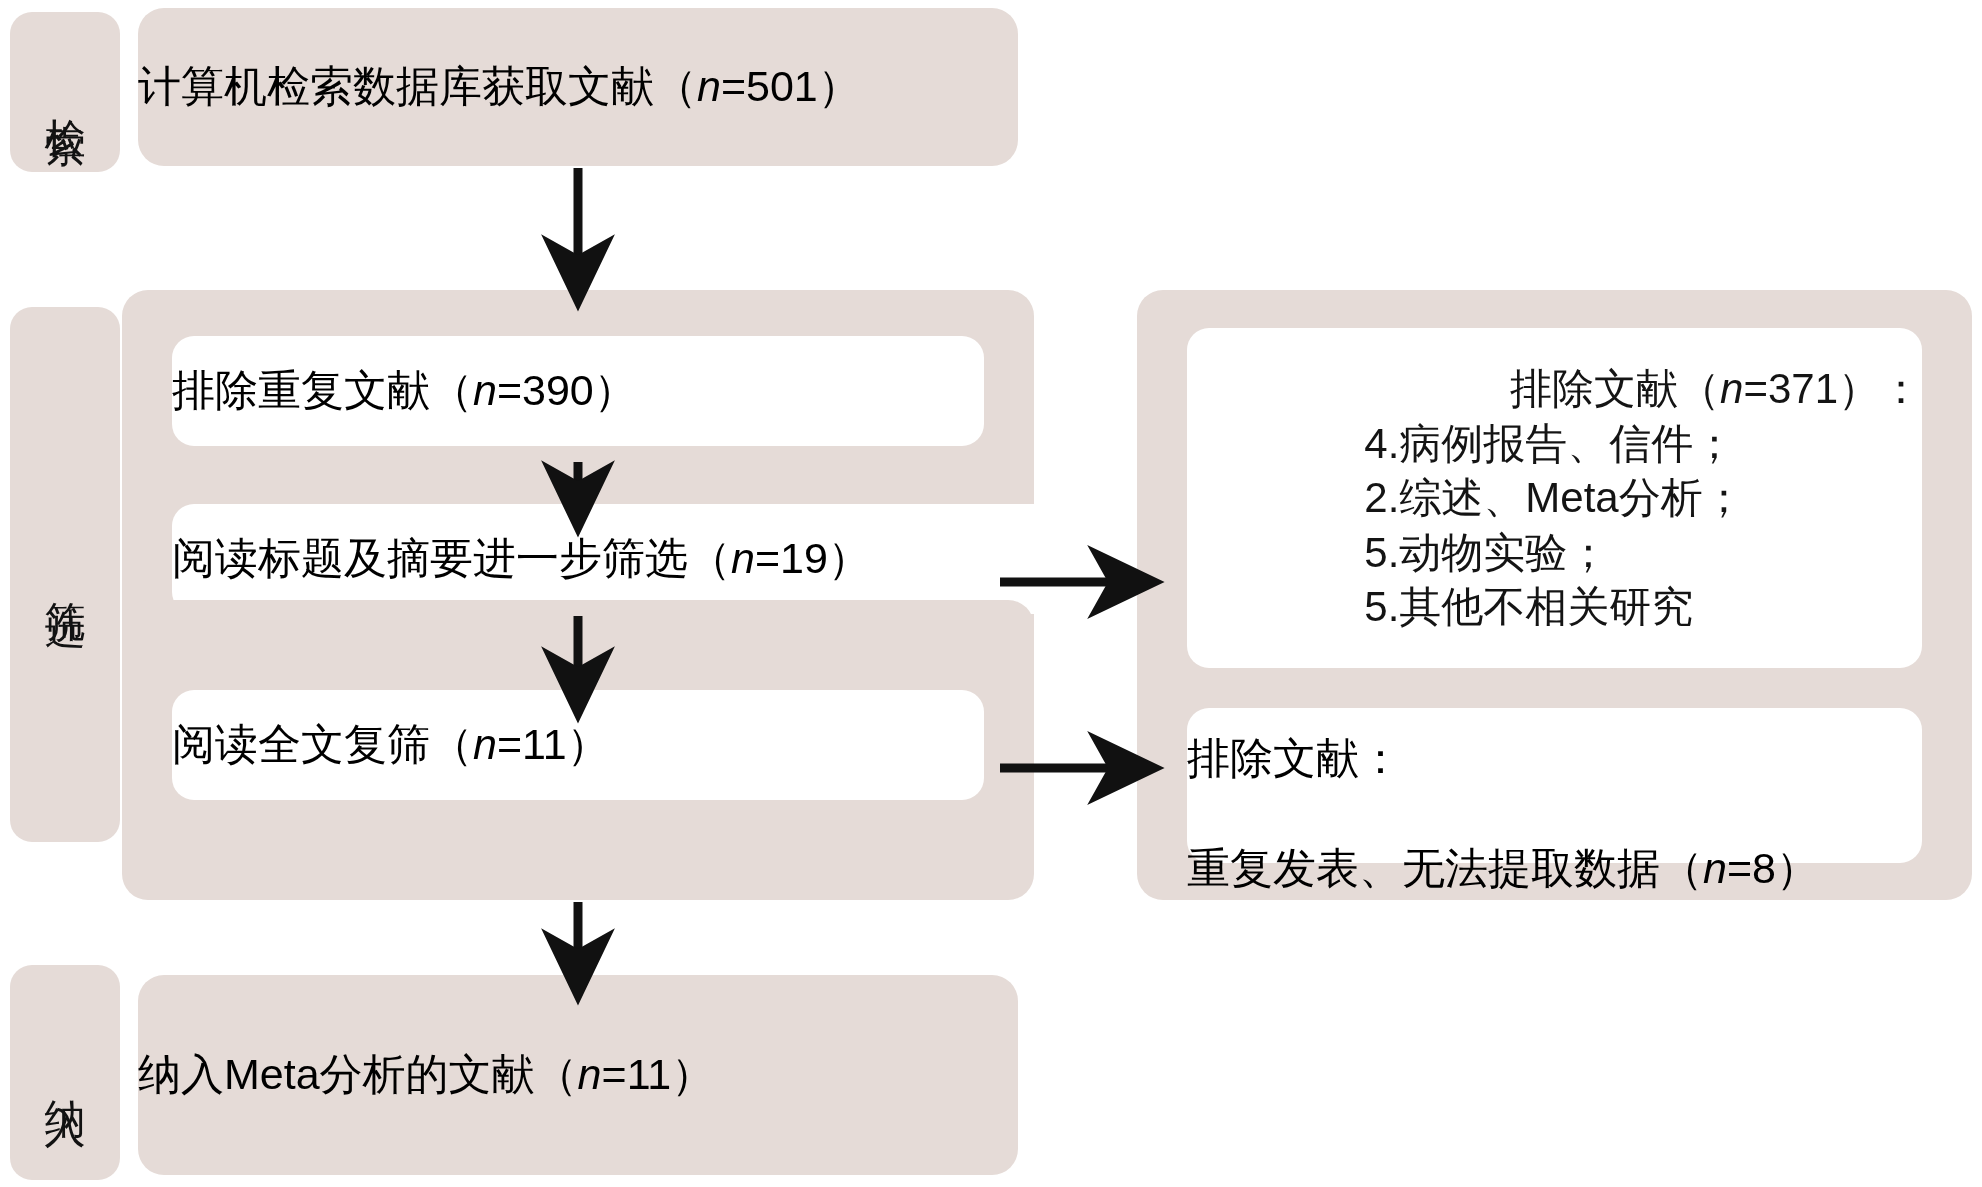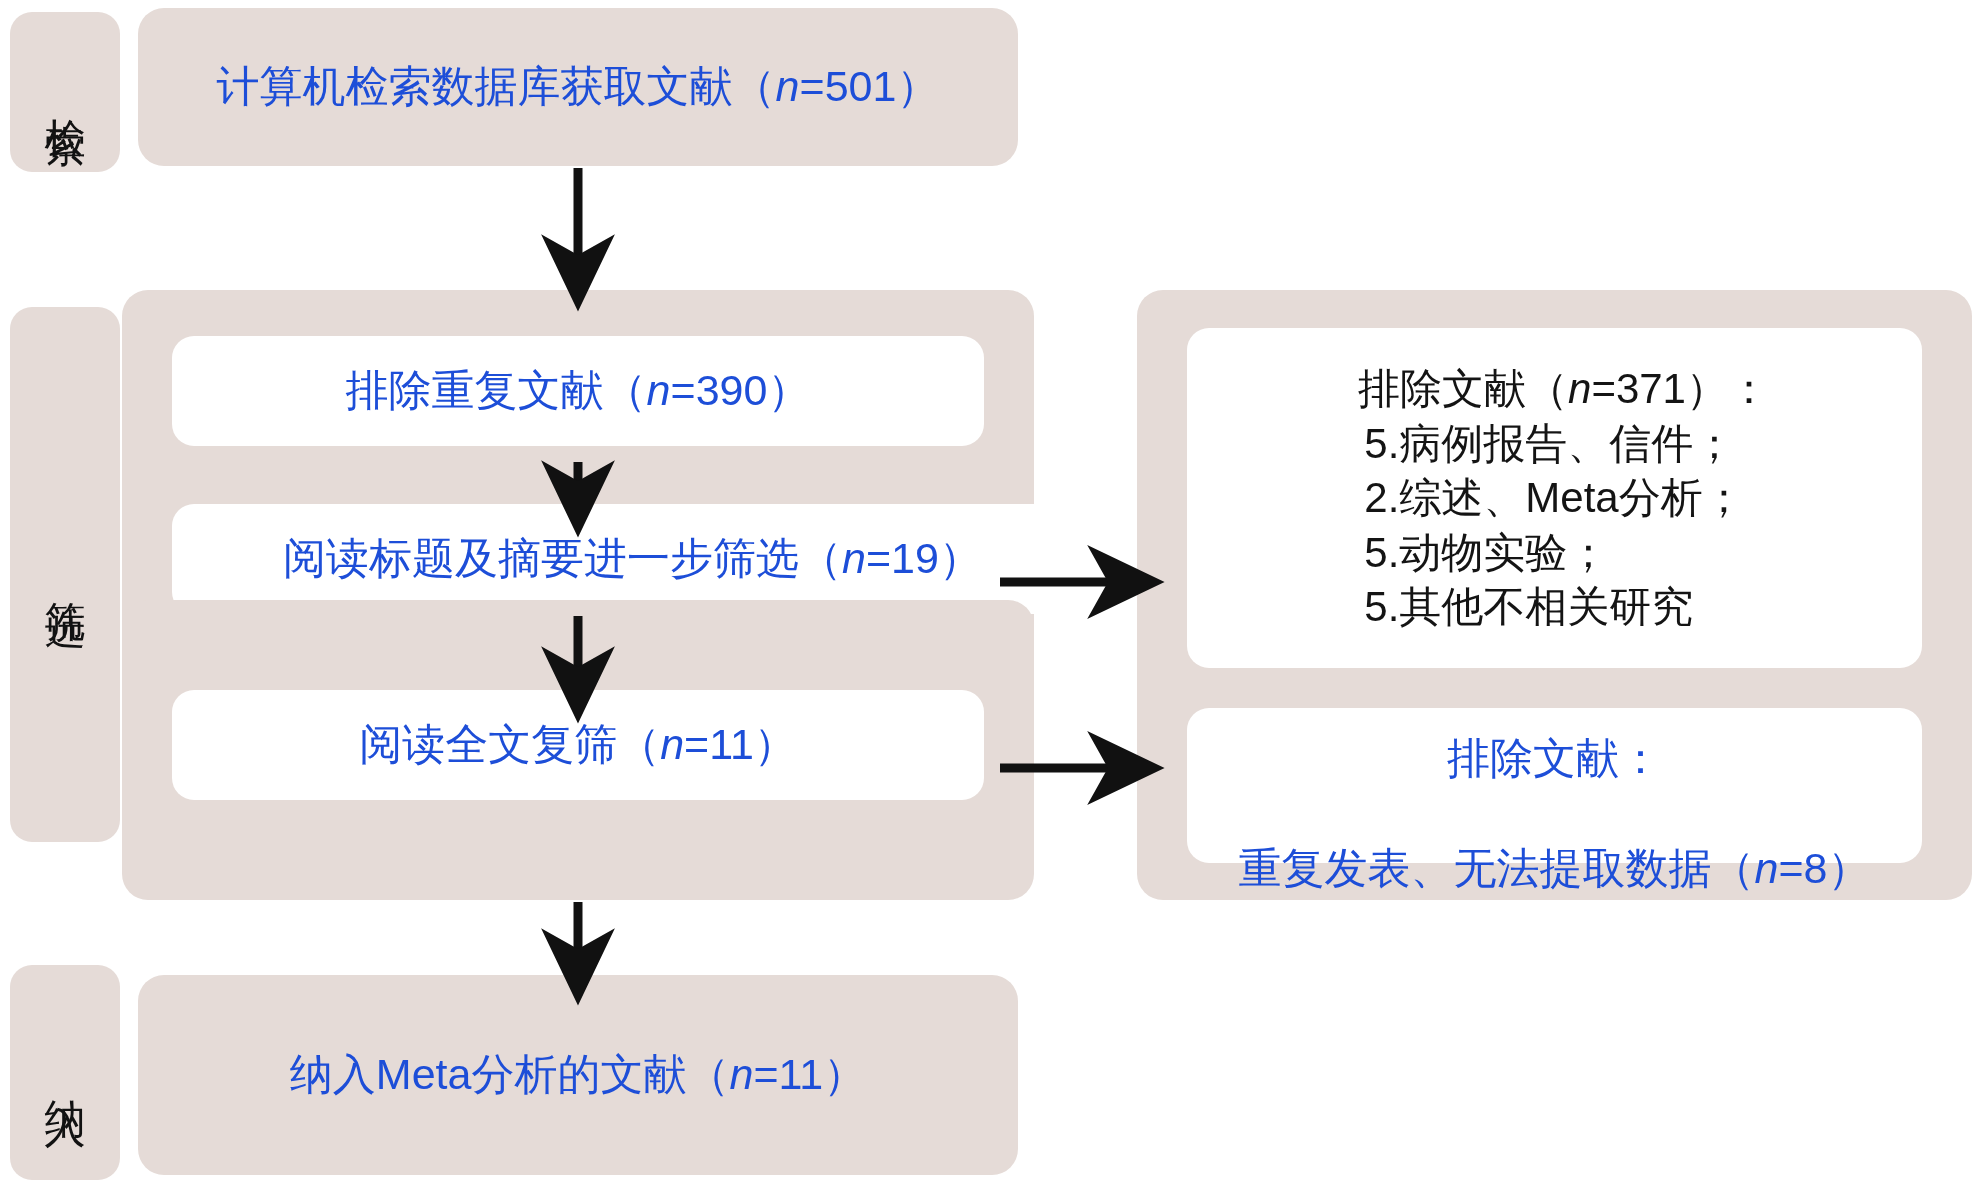--- a/index.html
+++ b/index.html
@@ -45,41 +45,40 @@
     line-height: 1;
     white-space: nowrap;
   }
 
   
   .boxtext {
     position: absolute;
     left: 0; right: 0;
     top: 50%;
     transform: translateY(-50%);
-    text-align: center;
     font-size: 43px;
-    color: #1d4ed8;
+    color: #000000;
     line-height: 1.28;
     white-space: pre-line;
   }
   .list-block {
     position: absolute;
     top: 50%;
     left: 0; right: 0;
     transform: translateY(-50%);
     text-align: center;
     font-size: 42px;
     color: #141414;
     line-height: 1.30;
   }
   .list-block .inner {
     display: inline-block;
     text-align: left;
   }
-  .list-block .hdr { display:block; text-align:center;margin-left:19px; }
+  .list-block .hdr { display:block; text-align:right;margin-left:19px; }
   .list-block .li { display: block; }
 
   .ital { font-style: italic; }
 
   
   #arrows {
     position: absolute;
     left: 0; top: 0;
     width: 1982px; height: 1187px;
     pointer-events: none;
@@ -124,21 +123,21 @@
   <div class="white" style="left:172px; top:690px; width:812px; height:110px;padding-left:16px;">
     <div class="boxtext">阅读全文复筛（<span class="ital">n</span>=11）</div>
   </div>
 
   <div class="beige" style="left:1137px; top:290px; width:835px; height:610px;"></div>
 
   <div class="white" style="left:1187px; top:328px; width:735px; height:340px;">
     <div class="list-block">
       <span class="hdr">排除文献（<span class="ital">n</span>=371）：</span>
       <span class="inner">
-        <span class="li">5.病例报告、信件；</span>
+        <span class="li">4.病例报告、信件；</span>
         <span class="li">2.综述、Meta分析；</span>
         <span class="li">5.动物实验；</span>
         <span class="li">5.其他不相关研究</span>
       </span>
     </div>
   </div>
 
   <div class="white" style="left:1187px; top:708px; width:735px; height:155px;">
     <div class="boxtext">
       <span>排除文献：</span><br>

